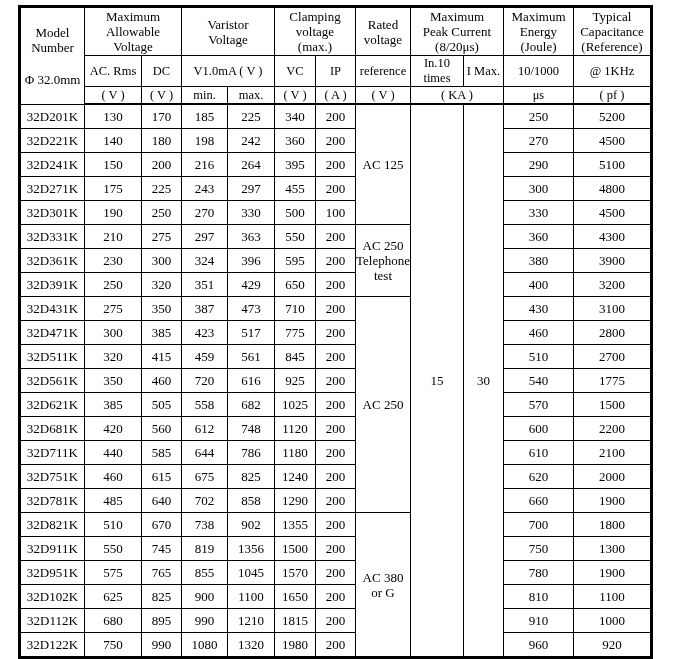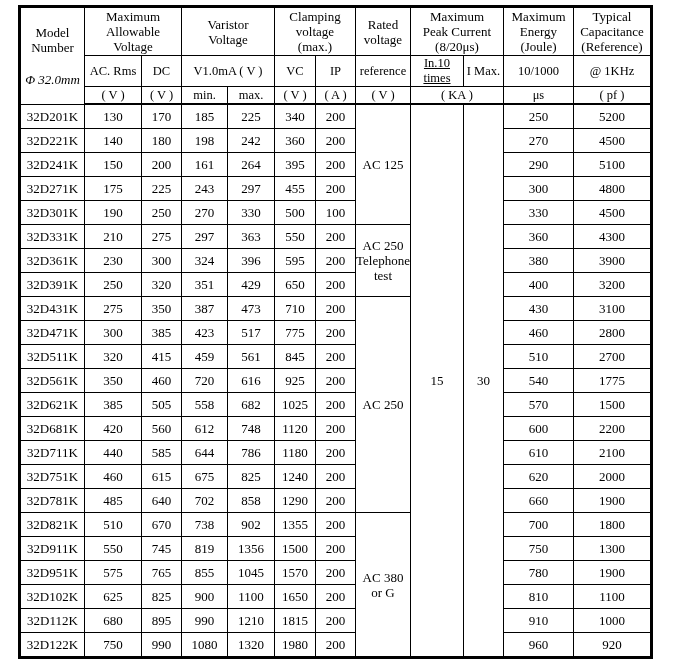--- a/index.html
+++ b/index.html
@@ -32,22 +32,22 @@
   }
   tr.hdr-a td { height: 47px; }
   tr.hdr-b td { height: 18px; font-size: 12.5px; }
   tr.hdr-c td { height: 16px; font-size: 12.5px; border-bottom: 2px solid #000; }
   td.model-cell {
     vertical-align: top;
     padding-top: 8px;
     line-height: 17px;
     margin-left: 8px;
   }
-  td.model-cell .diam { margin-top: 2px; font-style: italic; }
-  td.small-label { font-size: 9.5px; text-decoration: underline; }
+  td.model-cell .diam { margin-top: 2px; }
+  td.small-label { font-size: 9.5px; }
   tbody.data td { height: 23px; font-size: 13px; }
   td.rated-cell { line-height: 24px; font-size: 13px; }
 </style>
 </head>
 <body>
 
 <div class="page">
   <table class="spec">
     <colgroup>
       <col style="width:65px">
@@ -138,21 +138,21 @@
           <td>242</td>
           <td>360</td>
           <td>200</td>
           <td>270</td>
           <td>4500</td>
         </tr>
         <tr>
           <td>32D241K</td>
           <td>150</td>
           <td>200</td>
-          <td>161</td>
+          <td>216</td>
           <td>264</td>
           <td>395</td>
           <td>200</td>
           <td>290</td>
           <td>5100</td>
         </tr>
         <tr>
           <td>32D271K</td>
           <td>175</td>
           <td>225</td>

